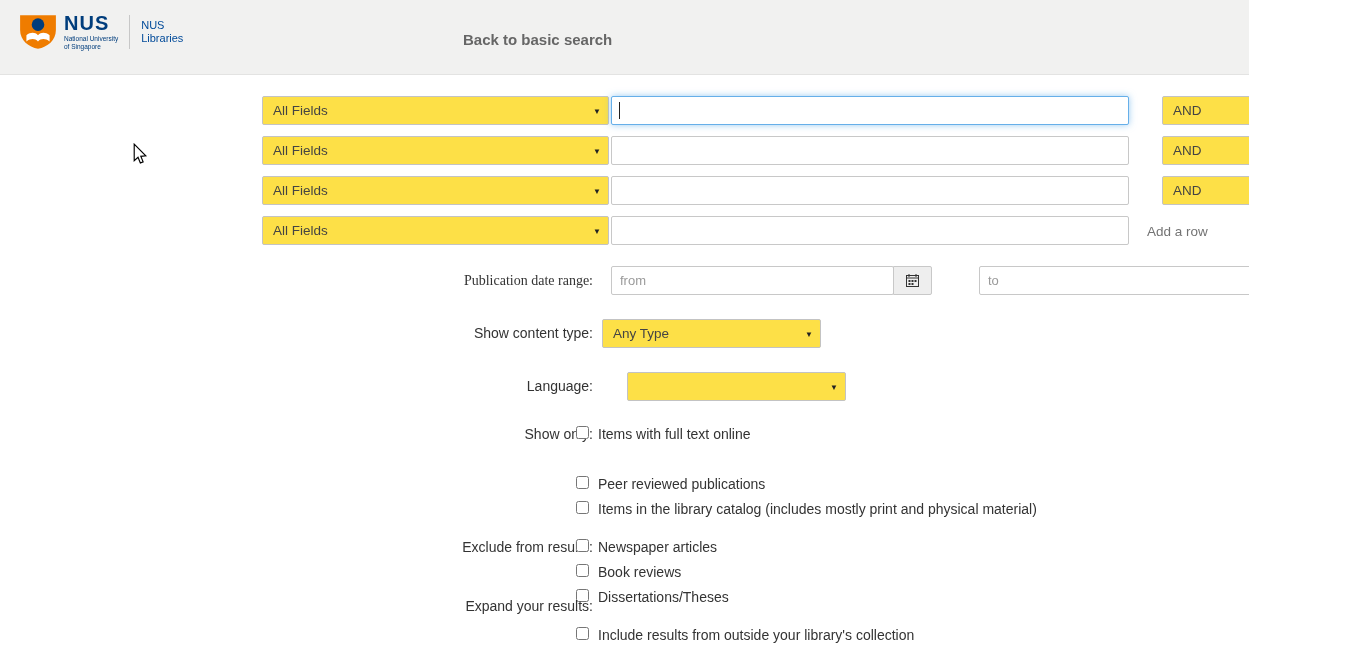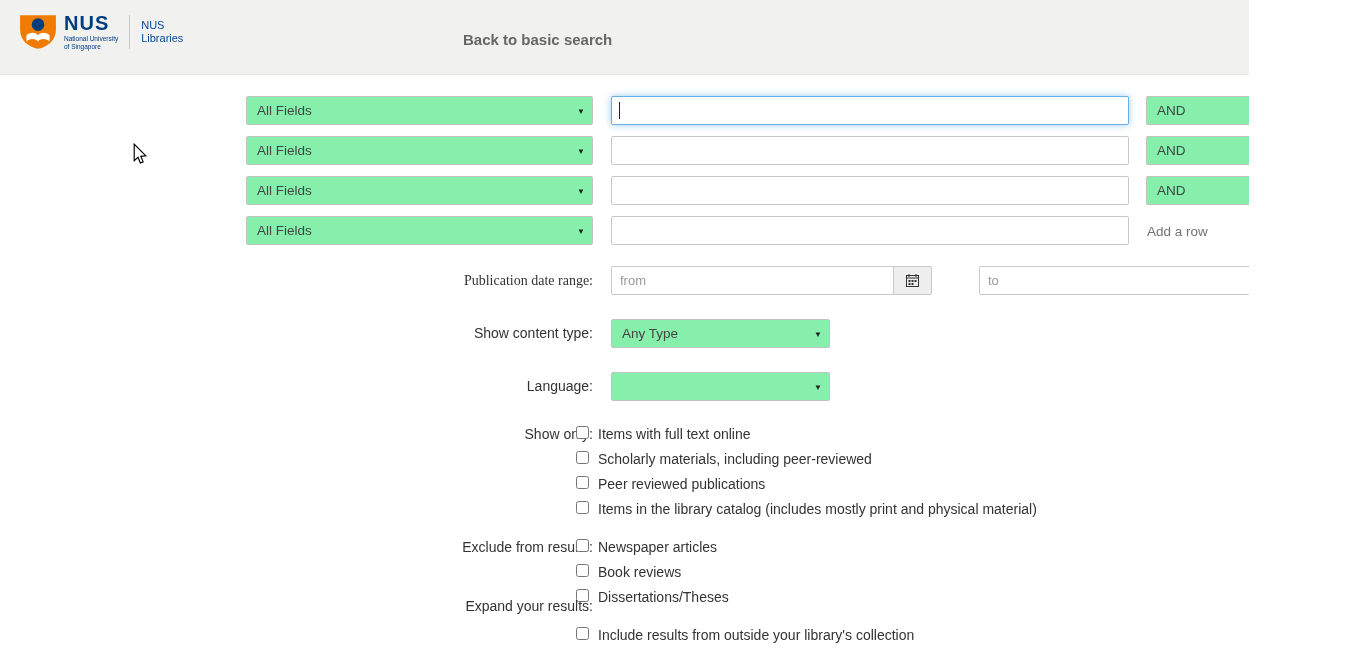--- a/index.html
+++ b/index.html
@@ -14,21 +14,21 @@
   .logo-acronym { font-size:20px; font-weight:bold; color:#003d7c; letter-spacing:1px; line-height:20px; }
   .logo-tagline { font-size:6.5px; color:#003d7c; line-height:7.5px; margin-top:2px; }
   .logo-divider { width:1px; height:34px; background:#c7c7c7; margin:0 11px; }
   .logo-lib { font-size:11px; color:#004a99; line-height:13px; }
   .back-link { position:absolute; left:463px; top:31px; font-size:15px; font-weight:bold; color:#666; text-decoration:none; cursor:pointer; }
   .loans-link { position:absolute; left:1301px; top:3px; font-size:13px; color:#2a6496; text-decoration:none; white-space:nowrap; cursor:pointer; }
   .folder-wrap { position:absolute; left:1337px; top:21px; }
   .badge { position:absolute; left:1328px; top:38px; width:18px; height:18px; border-radius:50%; background:#f0a43f; border:1px solid #fff; color:#fff; font-size:11px; font-weight:bold; line-height:16px; text-align:center; }
 
   
-  .select-box { position:absolute; height:29px; background:#86efac; border:1px solid #c3c3c3; border-radius:2px; font-size:13.5px; color:#444; line-height:27px; padding-left:10px; cursor:pointer; }
+  .select-box { position:absolute; height:29px; background:#fde047; border:1px solid #c3c3c3; border-radius:2px; font-size:13.5px; color:#444; line-height:27px; padding-left:10px; cursor:pointer;margin-left:16px; }
   .caret { position:absolute; right:7px; top:50%; transform:translateY(-50%); font-size:8px; color:#222; }
   .text-input { position:absolute; height:29px; border:1px solid #c8c8c8; border-radius:2px; padding:0 8px; font-size:13px; color:#333; outline:none; font-family:"Liberation Sans", sans-serif; background:#fff; }
   .text-input::placeholder { color:#9a9a9a; }
   .text-input.focused { border-color:#66afe9; box-shadow:0 0 7px rgba(102,175,233,0.65); }
   .text-caret { position:absolute; width:1px; height:17px; background:#222; }
   .addon-btn { position:absolute; width:39px; height:29px; background:#eeeeee; border:1px solid #c8c8c8; border-radius:0 2px 2px 0; display:flex; align-items:center; justify-content:center; cursor:pointer; }
   .form-label { position:absolute; left:246px; width:347px; text-align:right; font-size:14px; color:#333; height:29px; line-height:29px; }
   .label-sm { height:16px; line-height:16px; }
   .link { position:absolute; font-size:13.5px; color:#737373; text-decoration:none; cursor:pointer; }
   .check-row { position:absolute; left:576px; display:flex; align-items:flex-start; font-size:14px; color:#333; cursor:pointer; white-space:nowrap; }
@@ -136,39 +136,35 @@
       <line x1="10" y1="0" x2="10" y2="3" stroke="#333"></line>
       <rect x="2.5" y="6" width="2" height="2" fill="#333"></rect>
       <rect x="5.5" y="6" width="2" height="2" fill="#333"></rect>
       <rect x="8.5" y="6" width="2" height="2" fill="#333"></rect>
       <rect x="2.5" y="9" width="2" height="2" fill="#333"></rect>
       <rect x="5.5" y="9" width="2" height="2" fill="#333"></rect>
     </svg>
   </div>
 
   <div class="form-label" style="top:319px;">Show content type:</div>
-  <div class="select-box" style="left:611px; top:319px; width:219px;">
+  <div class="select-box" style="left:586px; top:319px; width:219px;">
     <span>Any Type</span>
     <span class="caret">▼</span>
   </div>
 
   <div class="form-label" style="top:372px;">Language:</div>
   <div class="select-box" style="left:611px; top:372px; width:219px;">
     <span></span>
     <span class="caret">▼</span>
   </div>
 
   <div class="form-label label-sm" style="top:426px;">Show only:</div>
   <label class="check-row" style="top:426px;">
     <input type="checkbox" style="">
     <span>Items with full text online</span>
-  </label>
-  <label class="check-row" style="top:451px;">
-    <input type="checkbox" style="">
-    <span>Scholarly materials, including peer-reviewed</span>
   </label>
   <label class="check-row" style="top:476px;">
     <input type="checkbox" style="">
     <span>Peer reviewed publications</span>
   </label>
   <label class="check-row" style="top:501px;">
     <input type="checkbox" style="">
     <span>Items in the library catalog (includes mostly print and physical material)</span>
   </label>
 

